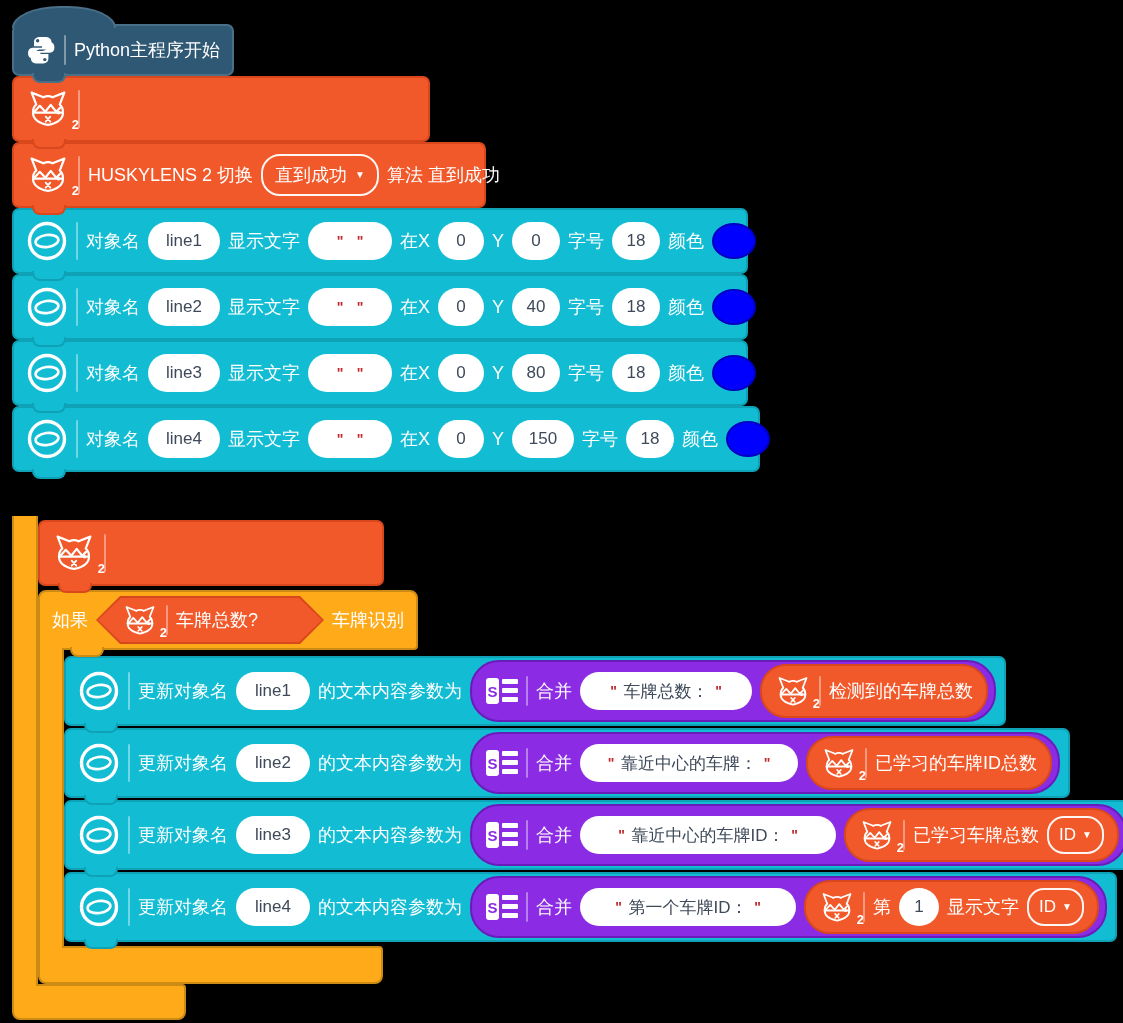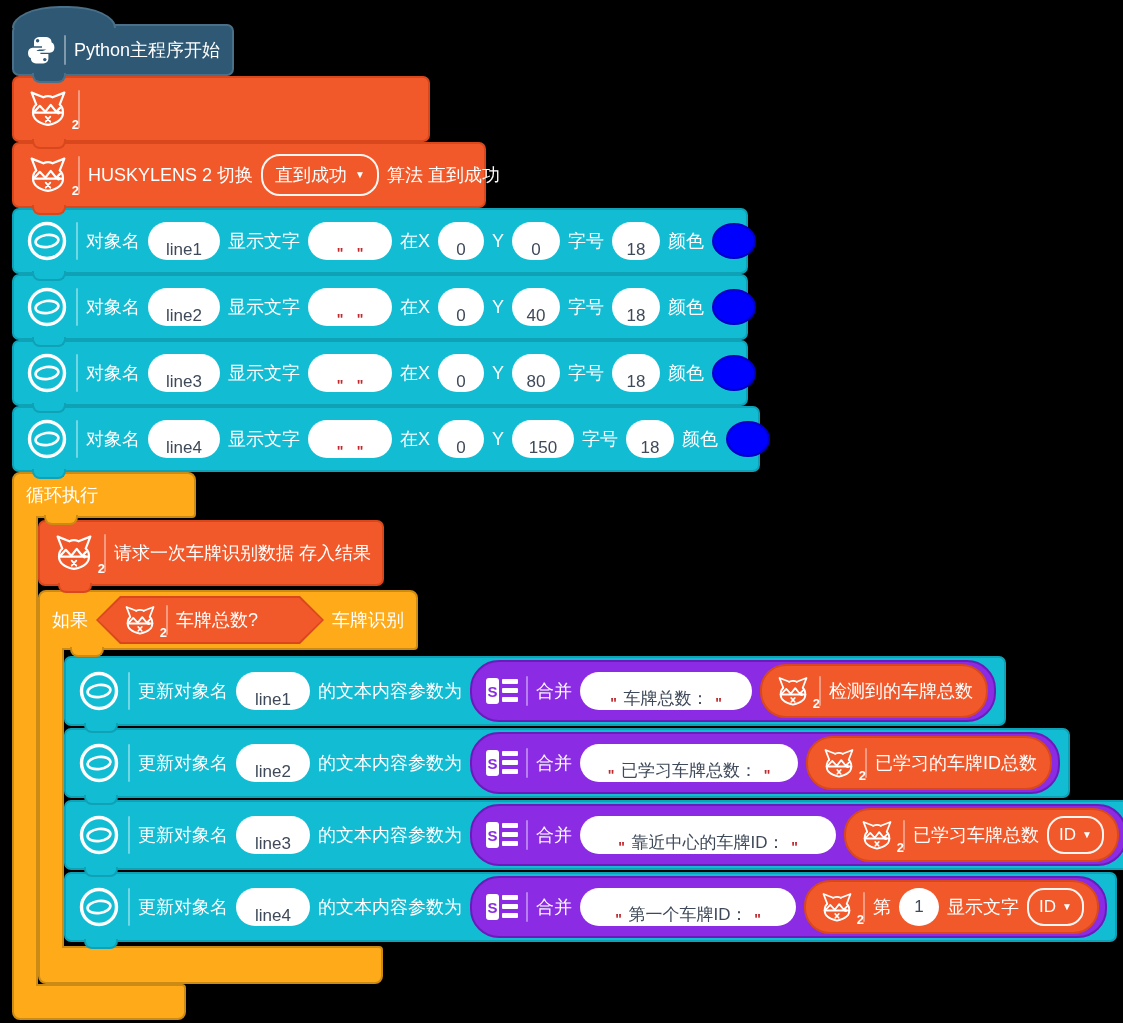--- a/index.html
+++ b/index.html
@@ -21,21 +21,21 @@
       box-sizing:border-box;background:var(--bg);border:2px solid var(--bd);border-top:none;
       border-radius:0 0 8px 8px;z-index:4;}
 
   .hat::before{content:"";position:absolute;left:-2px;top:-20px;width:104px;height:22px;
       box-sizing:border-box;background:var(--bg);border:2px solid var(--bd);border-bottom:none;
       border-radius:52px 52px 0 0 / 24px 24px 0 0;}
 
   .sep{width:2px;height:38px;background:rgba(255,255,255,.4);border-radius:1px;flex:0 0 auto;}
   .sep.short{height:30px;}
 
-  .pill{background:#fff;border-radius:20px;display:inline-flex;align-items:flex-end;
+  .pill{background:#fff;border-radius:20px;display:inline-flex;align-items:center;
         justify-content:center;height:38px;color:#3E4959;font-size:17px;flex:0 0 auto;gap:2px;}
   .pill-text{white-space:pre;}
   .q{color:#C1272D;font-size:14px;font-weight:bold;line-height:1;}
   .pill-num{width:40px;height:38px;border-radius:50%;background:#fff;display:inline-flex;
         align-items:center;justify-content:center;color:#3E4959;font-size:17px;flex:0 0 auto;}
 
   .swatch{width:40px;height:32px;border-radius:50%;background:#0000FF;border:2px solid #0000C4;
         flex:0 0 auto;}
 
   .dd{display:inline-flex;align-items:center;gap:8px;border:2px solid rgba(255,255,255,.95);
@@ -273,35 +273,31 @@
         <span class="pill-text">150</span>
       </span>
     <span>字号</span>
     <span class="pill" style="width:48px">
         <span class="pill-text">18</span>
       </span>
     <span>颜色</span>
     <span class="swatch"></span>
   </div>
 
-  <div class="block yellow c-header mouth-tab" style="left:12px;top:472px;width:184px;height:46px;">
-    <span>循环执行</span>
-  </div>
   <div class="c-arm yellow" style="left:12px;top:516px;width:26px;height:470px;"></div>
   <div class="c-bar yellow" style="left:12px;top:984px;width:174px;height:36px;"></div>
 
   <div class="block orange tab" style="left:38px;top:520px;width:346px;height:66px;">
     <span class="husky">
       <svg viewBox="0 0 48 44">
           <use href="#huskyface"></use>
         </svg>
       <span class="sub">2</span>
     </span>
     <span class="sep"></span>
-    <span>请求一次车牌识别数据 存入结果</span>
   </div>
 
   <div class="block yellow c-header mouth-tab" style="left:38px;top:590px;width:380px;height:60px;">
     <span>如果</span>
     <span class="hex">
       <span class="hex-outer"></span>
       <span class="hex-inner"></span>
       <span class="hex-content">
         <span class="husky small">
           <svg viewBox="0 0 48 44">
@@ -373,21 +369,21 @@
       <span class="join-icon">
           <span class="s-box">S</span>
           <span class="bar" style="top:2px"></span>
           <span class="bar" style="top:11px"></span>
           <span class="bar" style="top:20px"></span>
         </span>
       <span class="sep short"></span>
       <span>合并</span>
       <span class="pill" style="min-width:198px;padding:0 10px">
           <span class="q">"</span>
-          <span class="pill-text"> 已学习车牌总数： </span>
+          <span class="pill-text"> 靠近中心的车牌： </span>
           <span class="q">"</span>
         </span>
       <span class="reporter">
         <span class="husky small">
           <svg viewBox="0 0 48 44">
               <use href="#huskyface"></use>
             </svg>
           <span class="sub">2</span>
         </span>
         <span class="sep short"></span>

